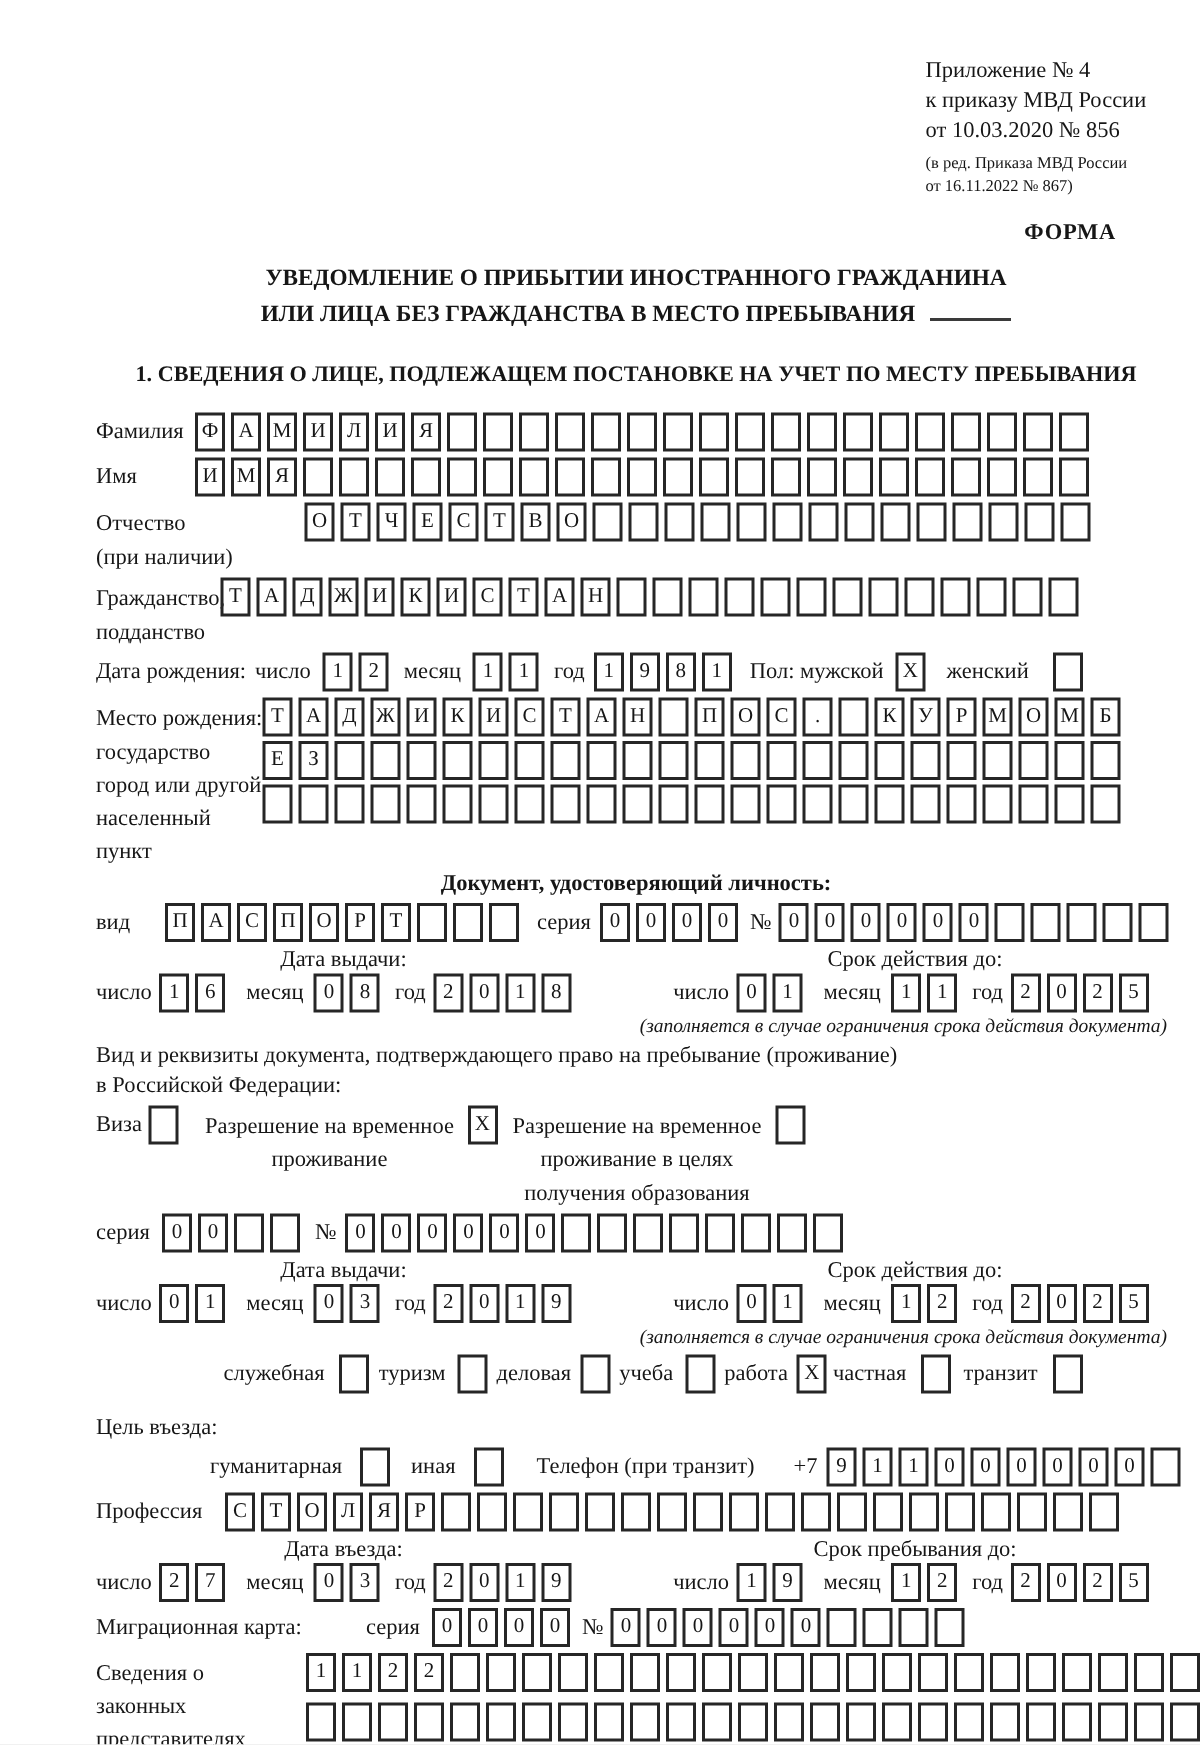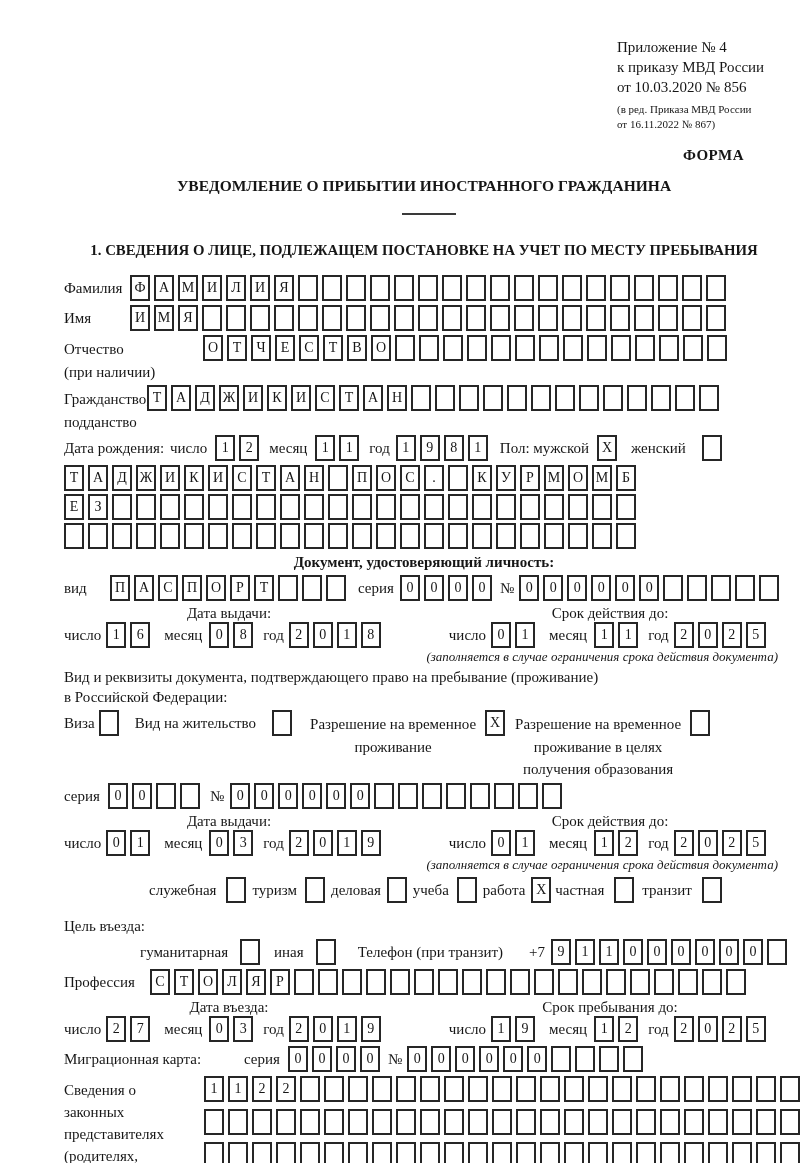--- a/index.html
+++ b/index.html
@@ -53,21 +53,21 @@
       <div>(в ред. Приказа МВД России</div>
       <div>от 16.11.2022 № 867)</div>
     </div>
   </div>
 
   <div class="forma">ФОРМА</div>
 
   <div class="title">
     <div>УВЕДОМЛЕНИЕ О ПРИБЫТИИ ИНОСТРАННОГО ГРАЖДАНИНА</div>
     <div>
-      <span class="blank-line"></span>
+      <span>ИЛИ ЛИЦА БЕЗ ГРАЖДАНСТВА В МЕСТО ПРЕБЫВАНИЯ</span><span class="blank-line"></span>
     </div>
   </div>
 
   <div class="sec">1. СВЕДЕНИЯ О ЛИЦЕ, ПОДЛЕЖАЩЕМ ПОСТАНОВКЕ НА УЧЕТ ПО МЕСТУ ПРЕБЫВАНИЯ</div>
 
   <div class="frow">
     <div class="lbl" style="width:66px;">Фамилия</div>
     <div class="boxes">
         <span class="box">Ф</span>
         <span class="box">А</span>
@@ -211,20 +211,26 @@
         <span class="box">8</span>
         <span class="box">1</span>
       </div>
     <span class="w" style="margin-left:8px;">Пол: мужской</span>
     <span class="cbx" style="margin-left:8px;">X</span>
     <span class="w" style="margin-left:14px;">женский</span>
     <span class="cbx" style="margin-left:16px;"></span>
   </div>
 
   <div class="frow" style="margin-bottom:1px;">
+    <div class="lblcol" style="width:111px; line-height:1.47;">
+      <div>Место рождения:</div>
+      <div>государство</div>
+      <div>город или другой</div>
+      <div>населенный пункт</div>
+    </div>
     <div class="rows">
       <div class="boxes">
           <span class="box">Т</span>
           <span class="box">А</span>
           <span class="box">Д</span>
           <span class="box">Ж</span>
           <span class="box">И</span>
           <span class="box">К</span>
           <span class="box">И</span>
           <span class="box">С</span>
@@ -381,24 +387,20 @@
   </div>
   <div class="note">(заполняется в случае ограничения срока действия документа)</div>
 
   <div class="plain">Вид и реквизиты документа, подтверждающего право на пребывание (проживание)</div>
   <div class="plain">в Российской Федерации:</div>
 
   <div class="frow" style="margin-top:4px; margin-bottom:2px;">
     <div class="opt">
       <span class="w">Виза</span>
       <span class="cbx" style="margin-left:4px;"></span>
-    </div>
-    <div class="opt" style="margin-left:16px;">
-      <span class="w">Вид на жительство</span>
-      <span class="cbx" style="margin-left:16px;"></span>
     </div>
     <div class="opt" style="margin-left:18px;">
       <div class="optcol">
         <div>Разрешение на временное</div>
         <div>проживание</div>
       </div>
       <span class="cbx">X</span>
     </div>
     <div class="opt" style="margin-left:10px;">
       <div class="optcol">

